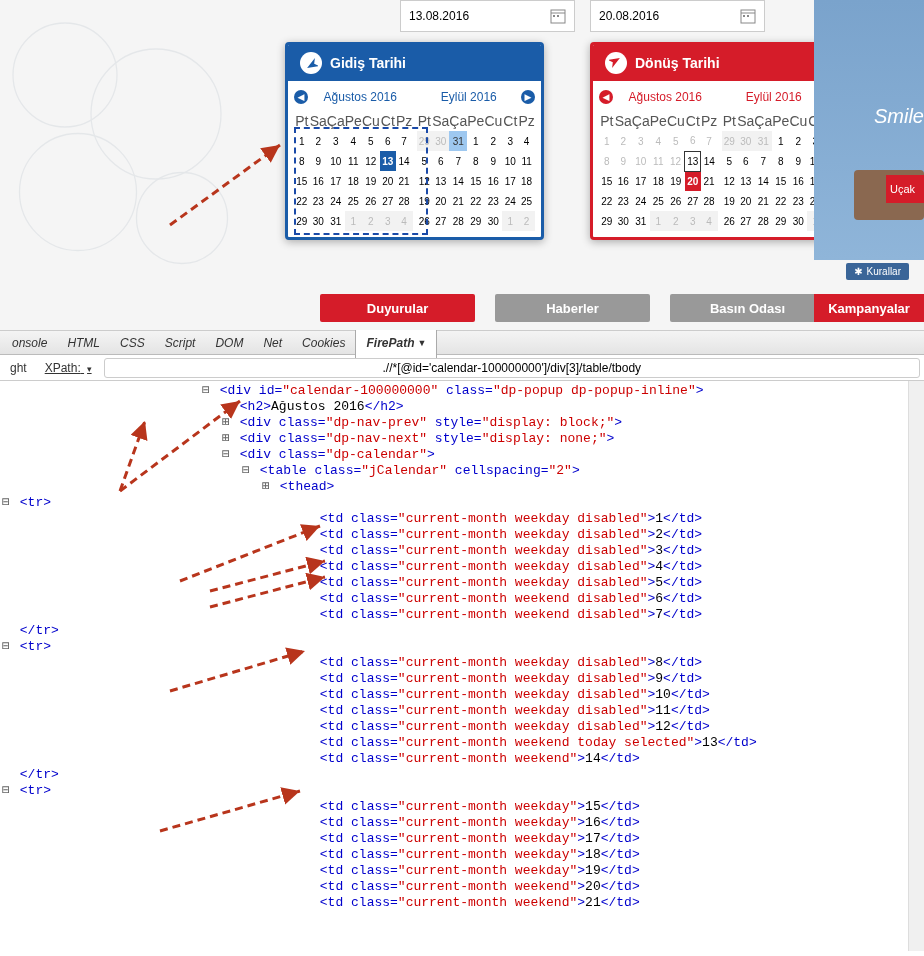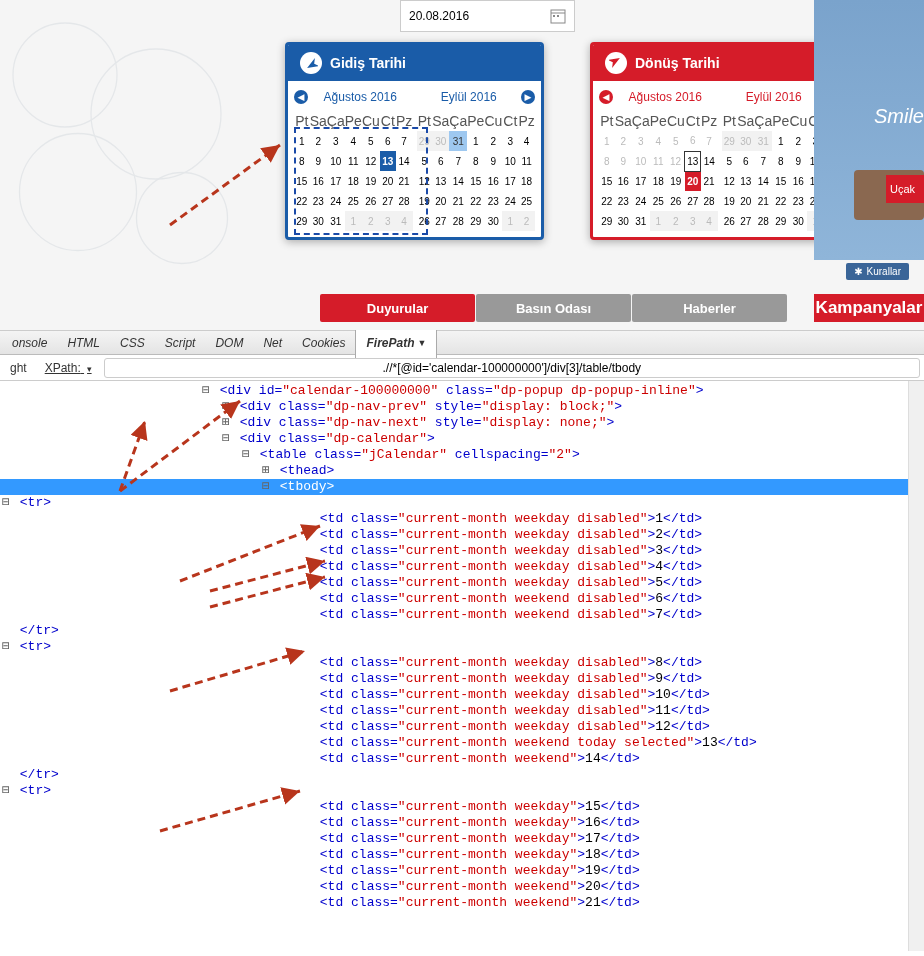--- a/index.html
+++ b/index.html
@@ -48,25 +48,25 @@
   
   .selection-box { position: absolute; border: 2px dashed #1a4aa8; pointer-events: none; }
   
   .side-image { position: absolute; right: 0; top: 0; width: 110px; height: 260px; background: linear-gradient(#7aa3cc, #8fb5d9); overflow: hidden; }
   .side-image .furniture { position: absolute; bottom: 40px; right: 0; width: 70px; height: 50px; background: #8a6850; border-radius: 4px; }
   .side-text { position: absolute; color: #fff; font-size: 20px; right: 0; top: 105px; font-style: italic; }
   .ucak-btn { position: absolute; right: 0; top: 175px; width: 38px; height: 28px; background: #d51c29; color: #fff; font-size: 11px; display: flex; align-items: center; padding-left: 4px; }
   
   .kurallar { position: absolute; right: 15px; top: 263px; background: #3a6598; color: #fff; font-size: 10px; padding: 3px 8px; border-radius: 2px; display: flex; align-items: center; gap: 4px; }
   
-  .tabs-row { position: absolute; top: 294px; left: 320px; display: flex; gap: 1px; }
+  .tabs-row { position: absolute; top: 294px; left: 320px; display: flex; gap: 20px; }
   .tab { width: 155px; height: 28px; display: flex; align-items: center; justify-content: center; font-size: 13px; font-weight: bold; color: #fff; border-radius: 2px; cursor: pointer; }
   .tab-red { background: #d51c29; }
   .tab-gray { background: #999; }
-  .kampanya { position: absolute; top: 294px; right: 0; width: 110px; height: 28px; background: #d51c29; color: #fff; font-weight: bold; font-size: 17px; display: flex; align-items: center; justify-content: center; }
+  .kampanya { position: absolute; top: 294px; right: 0; width: 110px; height: 28px; background: #d51c29; color: #fff; font-weight: bold; font-size: 13px; display: flex; align-items: center; justify-content: center; }
   
   
   .arrow { position: absolute; pointer-events: none; }
   
   
   .devtools { border-top: 1px solid #ccc; }
   .dt-tabs { height: 24px; background: linear-gradient(#f4f4f4, #e4e4e4); display: flex; align-items: center; padding-left: 2px; font-size: 12px; border-bottom: 1px solid #bbb; }
   .dt-tab { padding: 0 10px; height: 34px; display: flex; align-items: center; cursor: pointer; color: #333; font-style: italic; }
   .dt-tab.active { background: #fff; border: 1px solid #aaa; border-bottom: 1px solid #fff; border-top-left-radius: 3px; border-top-right-radius: 3px; text-align: right; }
   .dt-menu-arrow { font-size: 9px; margin-left: 3px; }
@@ -104,20 +104,29 @@
         <g stroke="#8a9aaa" stroke-width="1" fill="none">
           <circle cx="50" cy="50" r="40"></circle>
           <circle cx="120" cy="80" r="50"></circle>
           <circle cx="60" cy="140" r="45"></circle>
           <circle cx="140" cy="160" r="35"></circle>
         </g>
       </svg>
   </div>
 
   <div class="date-inputs">
+    <div class="date-input">
+      <span>13.08.2016</span>
+      <span class="cal-icon"><svg viewBox="0 0 16 16">
+            <rect x="1" y="2" width="14" height="13" fill="none" stroke="#888"></rect>
+            <line x1="1" y1="5" x2="15" y2="5" stroke="#888"></line>
+            <rect x="3" y="7" width="2" height="2" fill="#888"></rect>
+            <rect x="7" y="7" width="2" height="2" fill="#888"></rect>
+          </svg></span>
+    </div>
     <div class="date-input">
       <span>20.08.2016</span>
       <span class="cal-icon"><svg viewBox="0 0 16 16">
             <rect x="1" y="2" width="14" height="13" fill="none" stroke="#888"></rect>
             <line x1="1" y1="5" x2="15" y2="5" stroke="#888"></line>
             <rect x="3" y="7" width="2" height="2" fill="#888"></rect>
             <rect x="7" y="7" width="2" height="2" fill="#888"></rect>
           </svg></span>
     </div>
   </div>
@@ -430,22 +439,22 @@
       <span>Uçak</span>
     </div>
 
   <div class="kurallar">
     <span>✱</span>
     <span>Kurallar</span>
   </div>
 
   <div class="tabs-row">
     <div class="tab tab-red">Duyurular</div>
+    <div class="tab tab-gray">Haberler</div>
     <div class="tab tab-gray">Basın Odası</div>
-    <div class="tab tab-gray">Haberler</div>
   </div>
   <div class="kampanya">Kampanyalar</div>
 
   <svg class="arrow" style="left:160px; top:135px; width:130px; height:100px;">
     <defs>
         <marker id="ah1" markerWidth="8" markerHeight="8" refX="6" refY="3" orient="auto">
           <path d="M0,0 L6,3 L0,6 Z" fill="#b8351c"></path>
         </marker>
       </defs>
     <line x1="10" y1="90" x2="120" y2="10" stroke="#b8351c" stroke-width="3" stroke-dasharray="8 5" marker-end="url(#ah1)"></line>
@@ -492,26 +501,26 @@
     <svg class="dt-arrow" style="left:200px; top:186px; width:140px; height:50px;">
         <line x1="10" y1="40" x2="125" y2="10" stroke="#b8351c" stroke-width="3" stroke-dasharray="8 5" marker-end="url(#ah2)"></line>
       </svg>
     <svg class="dt-arrow" style="left:160px; top:260px; width:160px; height:60px;">
         <line x1="10" y1="50" x2="145" y2="10" stroke="#b8351c" stroke-width="3" stroke-dasharray="8 5" marker-end="url(#ah2)"></line>
       </svg>
     <svg class="dt-arrow" style="left:150px; top:400px; width:170px; height:60px;">
         <line x1="10" y1="50" x2="150" y2="10" stroke="#b8351c" stroke-width="3" stroke-dasharray="8 5" marker-end="url(#ah2)"></line>
       </svg>
   <div class="node indent-3"><span class="twisty">⊟</span> <span class="tag">&lt;div </span><span class="attr-name">id=</span><span class="attr-val">"calendar-100000000"</span><span class="attr-name"> class=</span><span class="attr-val">"dp-popup dp-popup-inline"</span><span class="tag">&gt;</span></div>
+      <div class="node indent-4"><span class="twisty"></span> <span class="tag">&lt;h2&gt;</span><span class="text-node">Ağustos 2016</span><span class="tag">&lt;/h2&gt;</span></div>
       <div class="node indent-4"><span class="twisty">⊞</span> <span class="tag">&lt;div </span><span class="attr-name">class=</span><span class="attr-val">"dp-nav-prev"</span><span class="attr-name"> style=</span><span class="attr-val">"display: block;"</span><span class="tag">&gt;</span></div>
       <div class="node indent-4"><span class="twisty">⊞</span> <span class="tag">&lt;div </span><span class="attr-name">class=</span><span class="attr-val">"dp-nav-next"</span><span class="attr-name"> style=</span><span class="attr-val">"display: none;"</span><span class="tag">&gt;</span></div>
       <div class="node indent-4"><span class="twisty">⊟</span> <span class="tag">&lt;div </span><span class="attr-name">class=</span><span class="attr-val">"dp-calendar"</span><span class="tag">&gt;</span></div>
       <div class="node indent-5"><span class="twisty">⊟</span> <span class="tag">&lt;table </span><span class="attr-name">class=</span><span class="attr-val">"jCalendar"</span><span class="attr-name"> cellspacing=</span><span class="attr-val">"2"</span><span class="tag">&gt;</span></div>
       <div class="node indent-6"><span class="twisty">⊞</span> <span class="tag">&lt;thead&gt;</span></div>
-      <div class="node indent-6 highlighted"><span class="twisty">⊟</span> <span class="tag">&lt;tbody&gt;</span></div>
       <div class="node indent-7"><span class="twisty">⊟</span> <span class="tag">&lt;tr&gt;</span></div>
       <div class="node indent-8"><span class="twisty"></span> <span class="tag">&lt;td </span><span class="attr-name">class=</span><span class="attr-val">"current-month weekday disabled"</span><span class="tag">&gt;</span><span class="text-node">1</span><span class="tag">&lt;/td&gt;</span></div>
       <div class="node indent-8"><span class="twisty"></span> <span class="tag">&lt;td </span><span class="attr-name">class=</span><span class="attr-val">"current-month weekday disabled"</span><span class="tag">&gt;</span><span class="text-node">2</span><span class="tag">&lt;/td&gt;</span></div>
       <div class="node indent-8"><span class="twisty"></span> <span class="tag">&lt;td </span><span class="attr-name">class=</span><span class="attr-val">"current-month weekday disabled"</span><span class="tag">&gt;</span><span class="text-node">3</span><span class="tag">&lt;/td&gt;</span></div>
       <div class="node indent-8"><span class="twisty"></span> <span class="tag">&lt;td </span><span class="attr-name">class=</span><span class="attr-val">"current-month weekday disabled"</span><span class="tag">&gt;</span><span class="text-node">4</span><span class="tag">&lt;/td&gt;</span></div>
       <div class="node indent-8"><span class="twisty"></span> <span class="tag">&lt;td </span><span class="attr-name">class=</span><span class="attr-val">"current-month weekday disabled"</span><span class="tag">&gt;</span><span class="text-node">5</span><span class="tag">&lt;/td&gt;</span></div>
       <div class="node indent-8"><span class="twisty"></span> <span class="tag">&lt;td </span><span class="attr-name">class=</span><span class="attr-val">"current-month weekend disabled"</span><span class="tag">&gt;</span><span class="text-node">6</span><span class="tag">&lt;/td&gt;</span></div>
       <div class="node indent-8"><span class="twisty"></span> <span class="tag">&lt;td </span><span class="attr-name">class=</span><span class="attr-val">"current-month weekend disabled"</span><span class="tag">&gt;</span><span class="text-node">7</span><span class="tag">&lt;/td&gt;</span></div>
       <div class="node indent-7"><span class="twisty"></span> <span class="tag">&lt;/tr&gt;</span></div>
       <div class="node indent-7"><span class="twisty">⊟</span> <span class="tag">&lt;tr&gt;</span></div>

